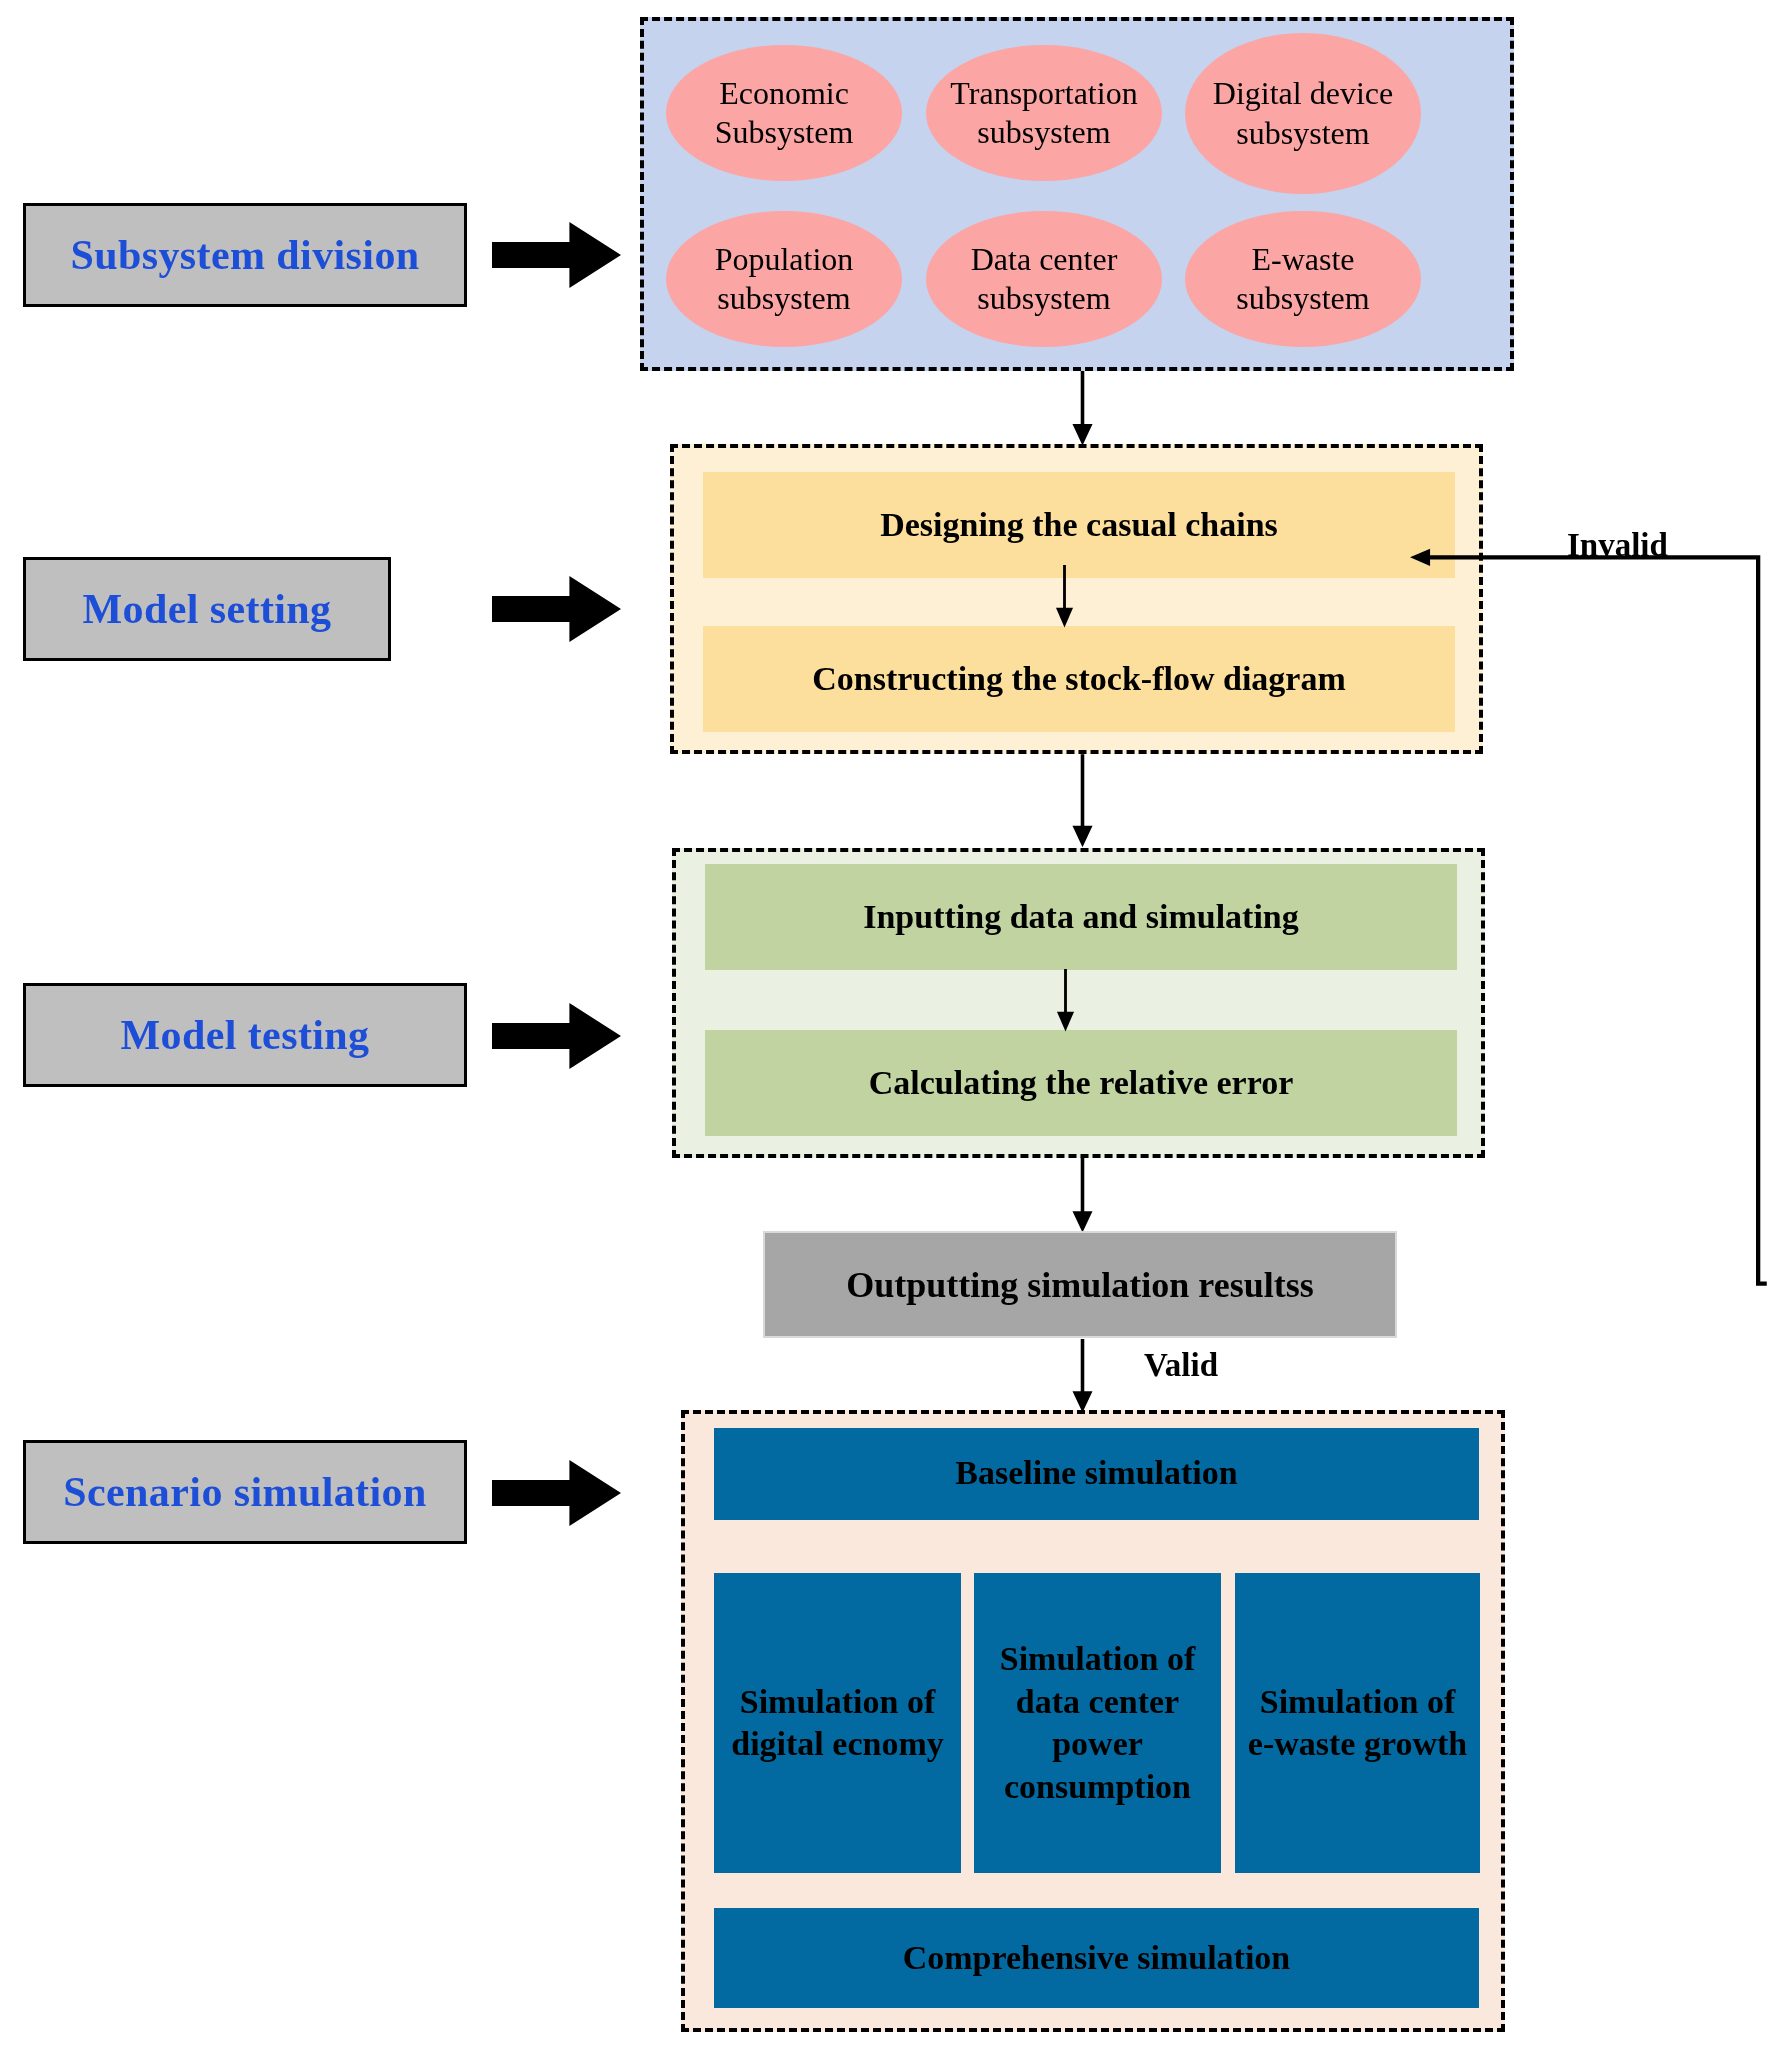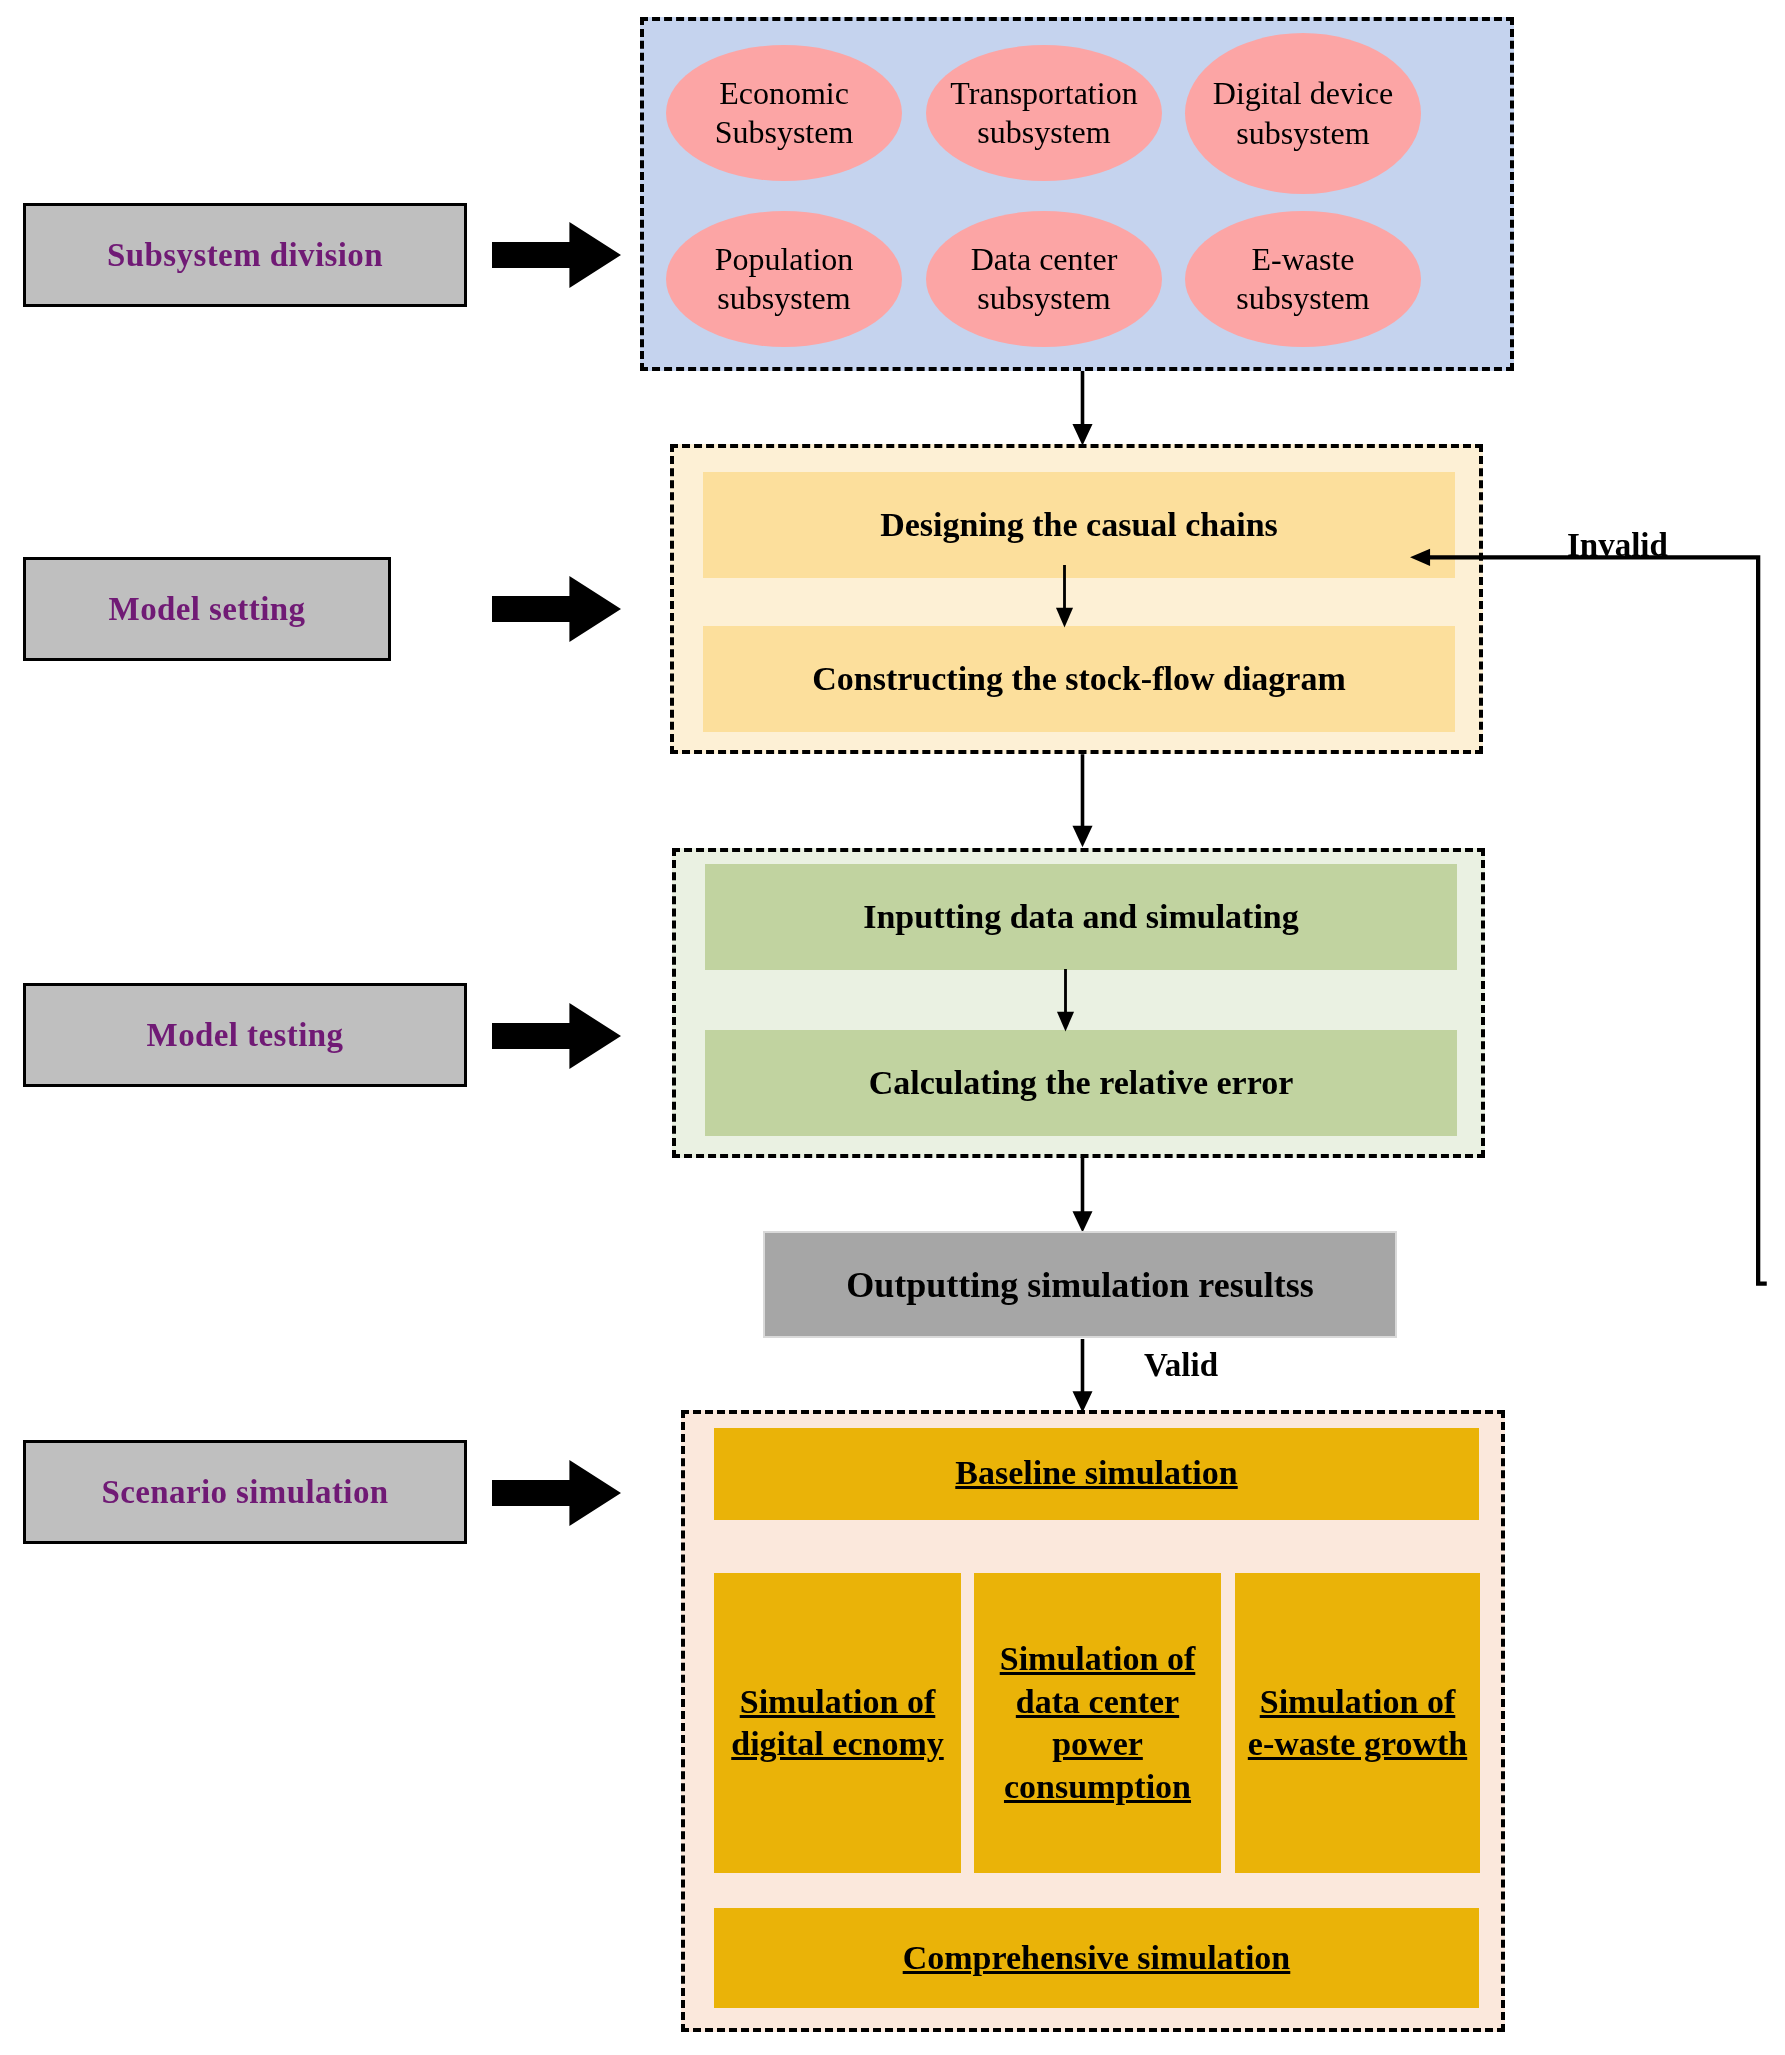--- a/index.html
+++ b/index.html
@@ -21,22 +21,22 @@
   
   .stage-label {
     position: absolute;
     background: #bfbfbf;
     border: 3.6px solid #000000;
     box-sizing: border-box;
     display: flex;
     align-items: center;
     justify-content: center;
     font-weight: bold;
-    font-size: 33px;
-    color: #701a75;
+    font-size: 42px;
+    color: #1d4ed8;
     letter-spacing: 0.4px;
   }
 
   
   .block-arrow {
     position: absolute;
   }
 
   
   .dashed-box {
@@ -72,21 +72,21 @@
     justify-content: center;
     text-align: center;
     font-weight: bold;
     font-size: 34px;
     line-height: 1.25;
     color: #000000;
     box-sizing: border-box;
   }
   .step-yellow { background: #fcdf9c; }
   .step-green  { background: #c1d3a0; }
-  .step-orange { background: #eab308; text-decoration: underline; }
+  .step-orange { background: #0369a1; }
 
   .gray-step {
     position: absolute;
     background: #a6a6a6;
     border: 2.9px solid #d9d9d9;
     box-sizing: border-box;
     display: flex;
     align-items: center;
     justify-content: center;
     text-align: center;

